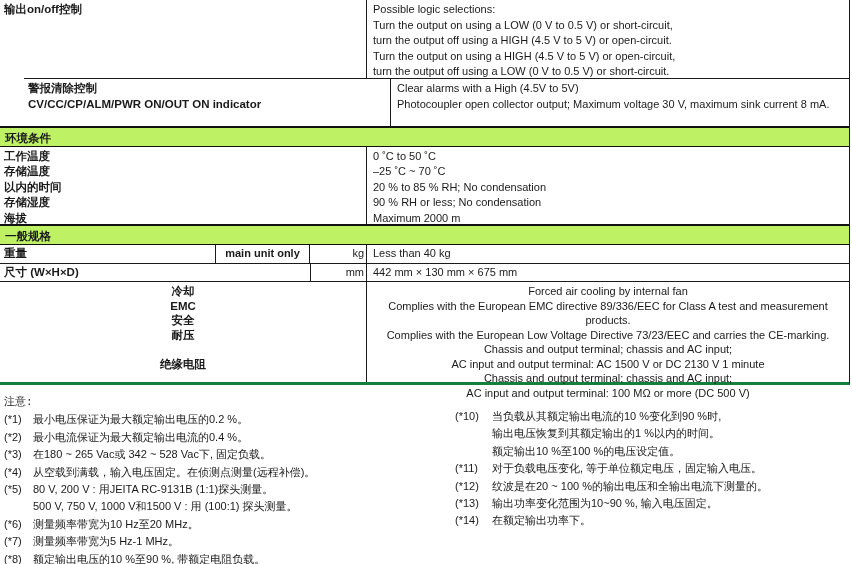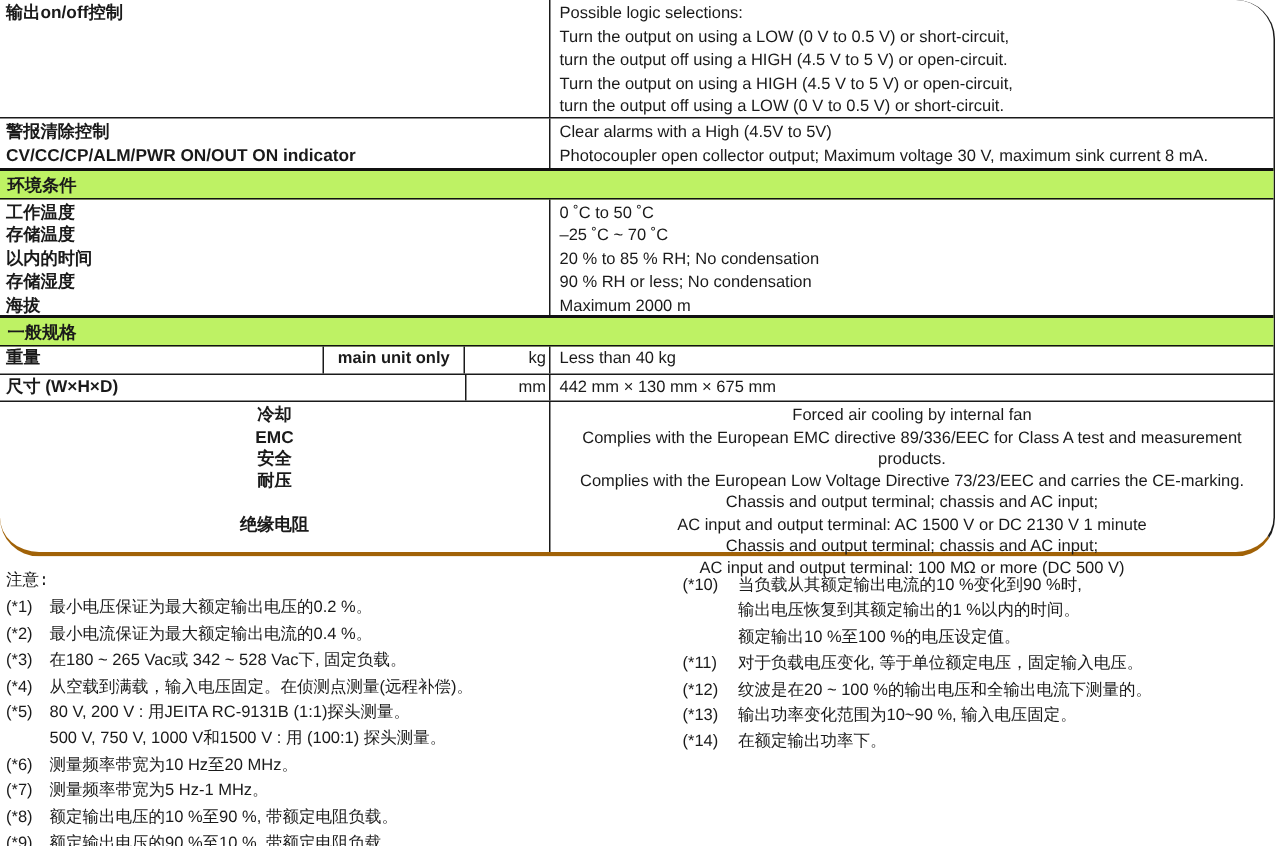--- a/index.html
+++ b/index.html
@@ -1,32 +1,32 @@
 <!DOCTYPE html>
 <html><head>
 <meta charset="utf-8">
 <style>
   * { margin:0; padding:0; box-sizing:border-box; }
   html,body { width:852px; height:564px; background:#fff; overflow:hidden; }
   body { font-family:"Liberation Sans","DejaVu Sans",sans-serif; color:#1a1a1a; }
 
-  .spec-table { width:850px; border-right:1px solid #1a1a1a; border-bottom:3px solid #a16207;border-radius:26px; }
+  .spec-table { width:850px; border-right:1px solid #1a1a1a; border-bottom:3px solid #15803d; }
 
   .t-row { display:flex; border-top:1px solid #1a1a1a; }
   .t-row.first { border-top:none; }
 
   .lcol { width:366px; padding:2px 4px 0 4px; font-weight:700; font-size:11.5px; }
   .vcol { flex:1; border-left:1.2px solid #1a1a1a; padding:2px 6px 0 6px; font-size:11px; font-weight:400; }
 
   .lh155 { line-height:15.5px; }
   .lh154 { line-height:15.4px; }
   .lh145 { line-height:14.5px; }
 
   .h78 { height:78px; }
-  .h34 { height:34px; }
+  .h34 { height:48px;margin-left:24px; }
   .h77 { height:77px; }
   .h18 { height:18px; }
   .h101 { height:101px;text-align:center; }
 
   .sec-header { border-top:2.5px solid #111; border-bottom:1.5px solid #111;
                 background:#bef264; font-weight:700; font-size:11.5px;
                 padding:3px 5px 2px 5px; height:21px; line-height:14px; }
 
   
   .w-label { width:215px; padding:1px 4px; font-weight:700; font-size:11.5px; line-height:15px; }
@@ -38,21 +38,21 @@
   .w-value { flex:1; border-left:1.2px solid #1a1a1a; padding:1px 6px; font-size:11px; line-height:15px; }
 
   .m-label-1 { height:14.5px; }
   .m-label-2 { height:29px; }
 
   
   .notes { position:relative; margin-top:9px; padding-left:4px; font-size:11px; line-height:17.4px; }
   .notes-title { line-height:17.4px;font-family:Liberation Mono, monospace; }
   .note { display:flex; }
   .note .mk { flex:0 0 29px; }
-  .notes-right { position:absolute; left:455px; top:2px; }
+  .notes-right { position:absolute; left:455px; top:14px; }
   .notes-right .mk { flex:0 0 37px; }
 </style>
 </head>
 <body>
 
 <div class="spec-table">
 
   <div class="t-row first h78">
     <div class="lcol lh155">
       <div>输出on/off控制</div>

